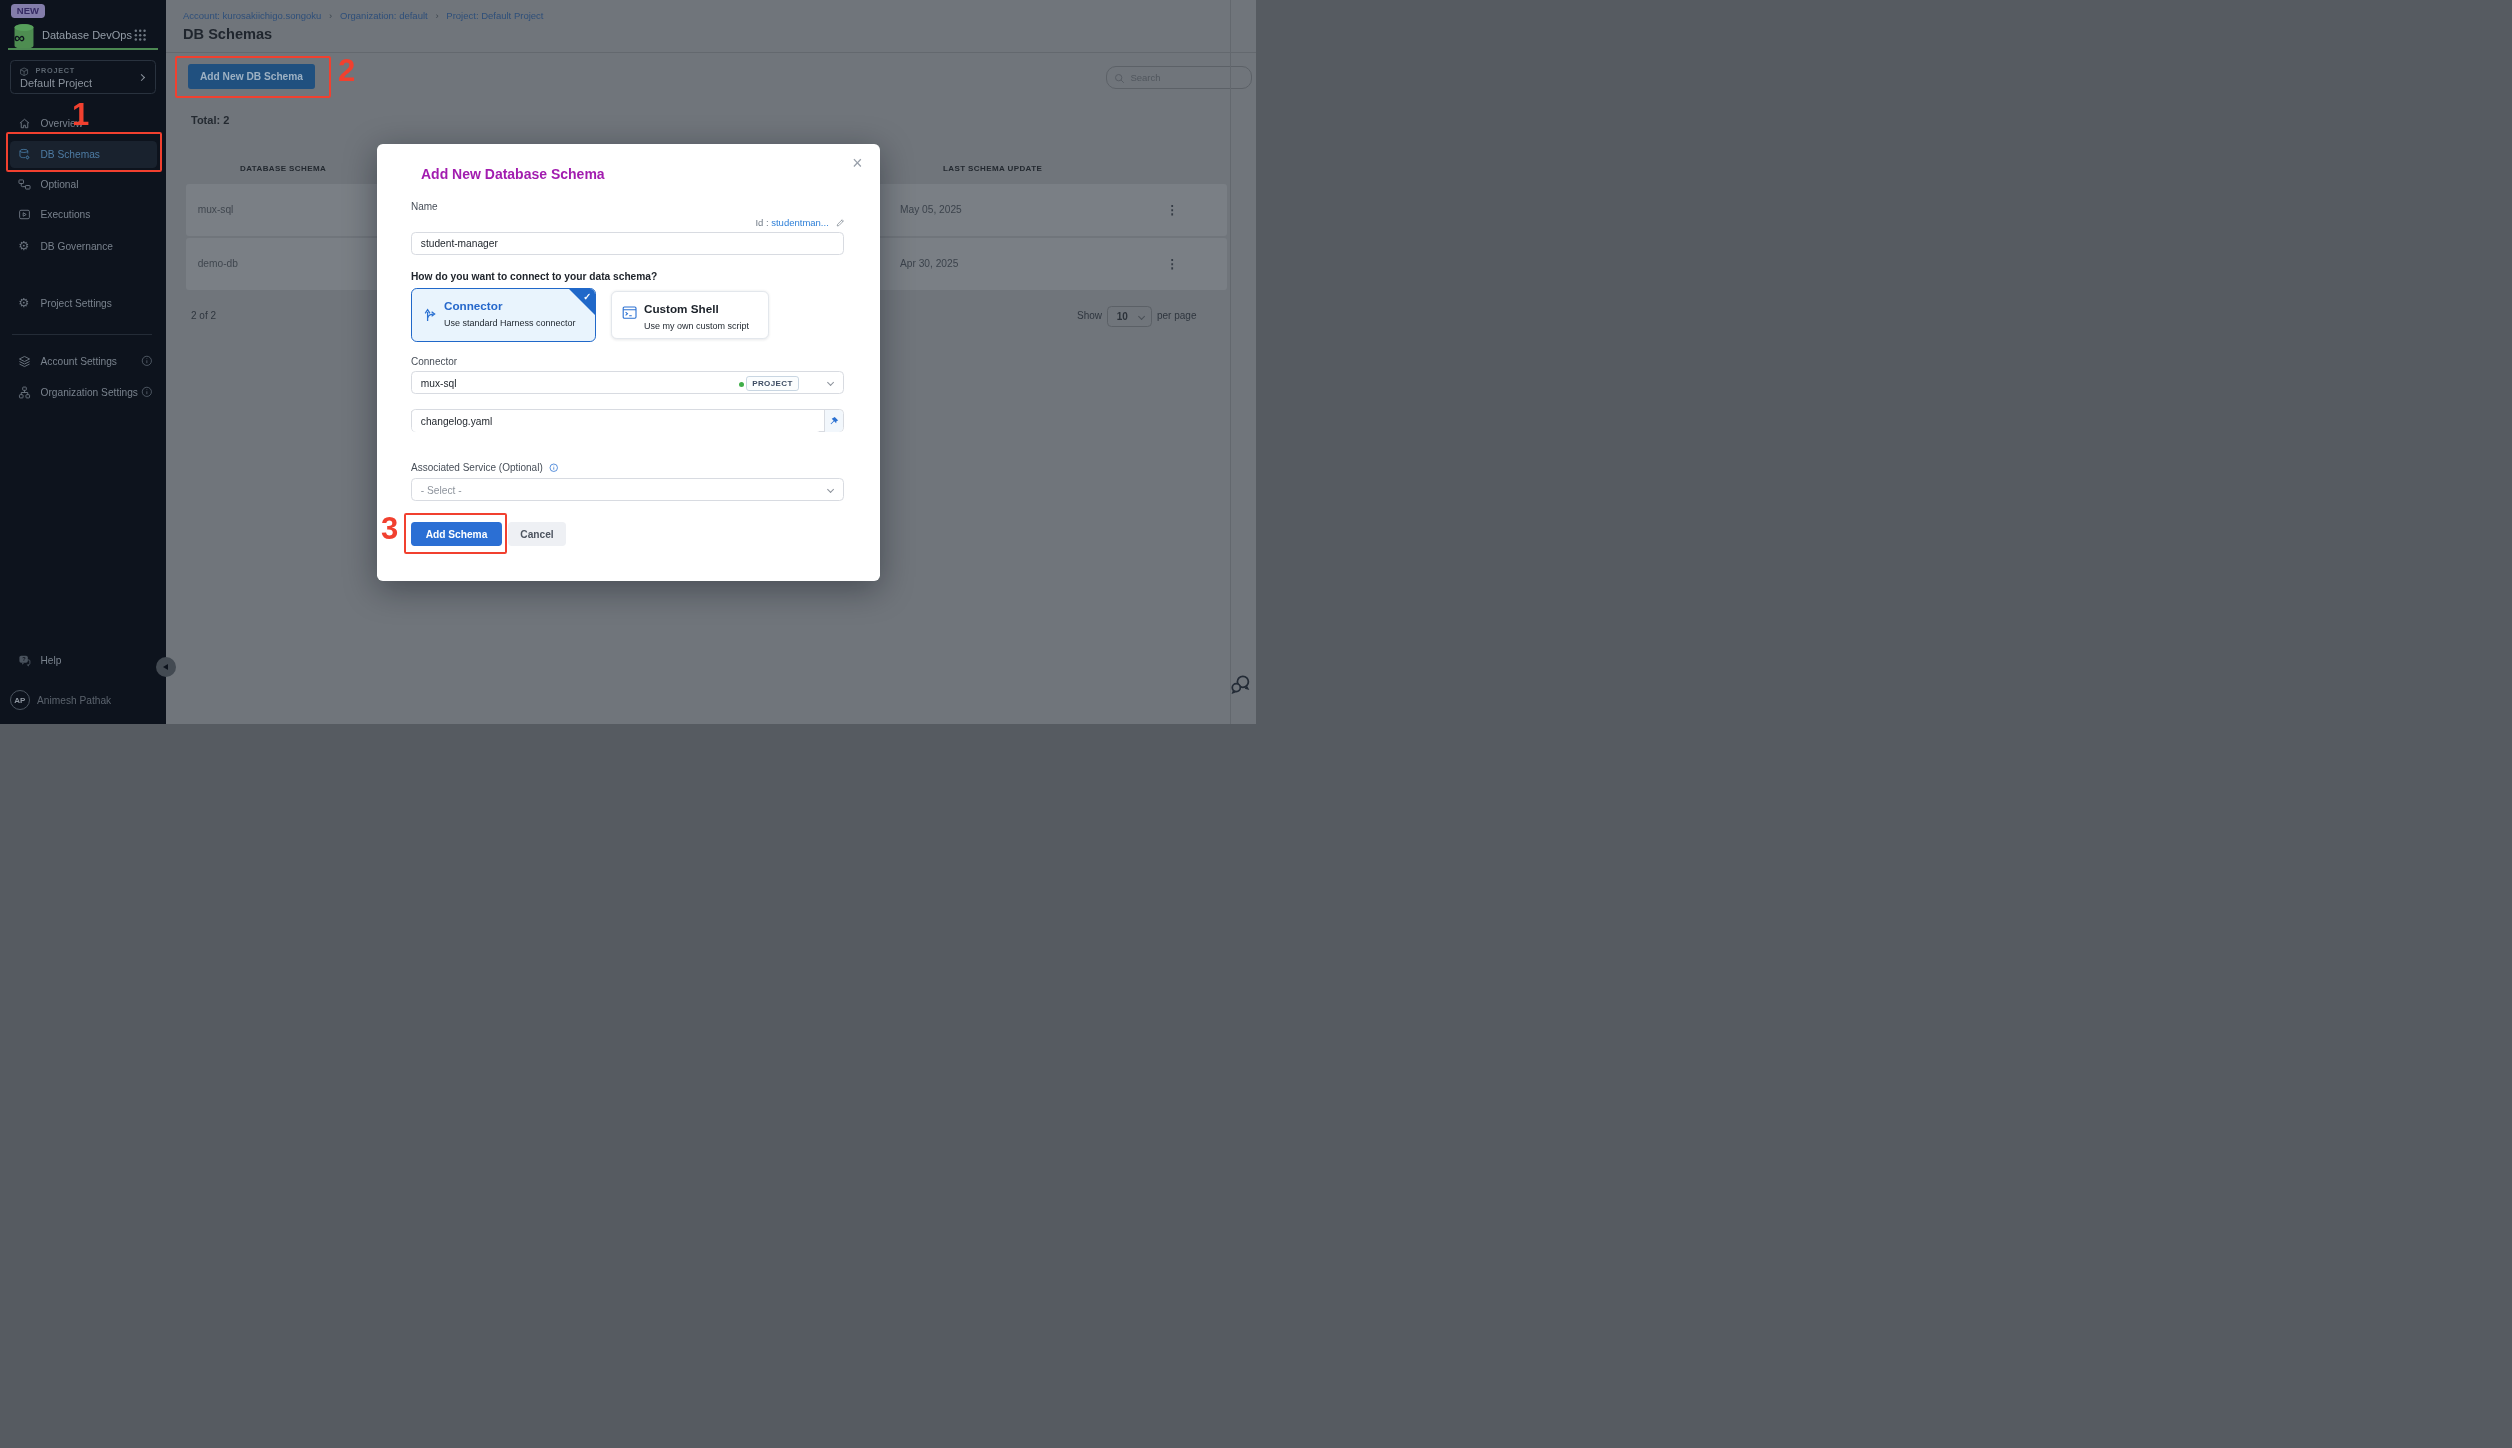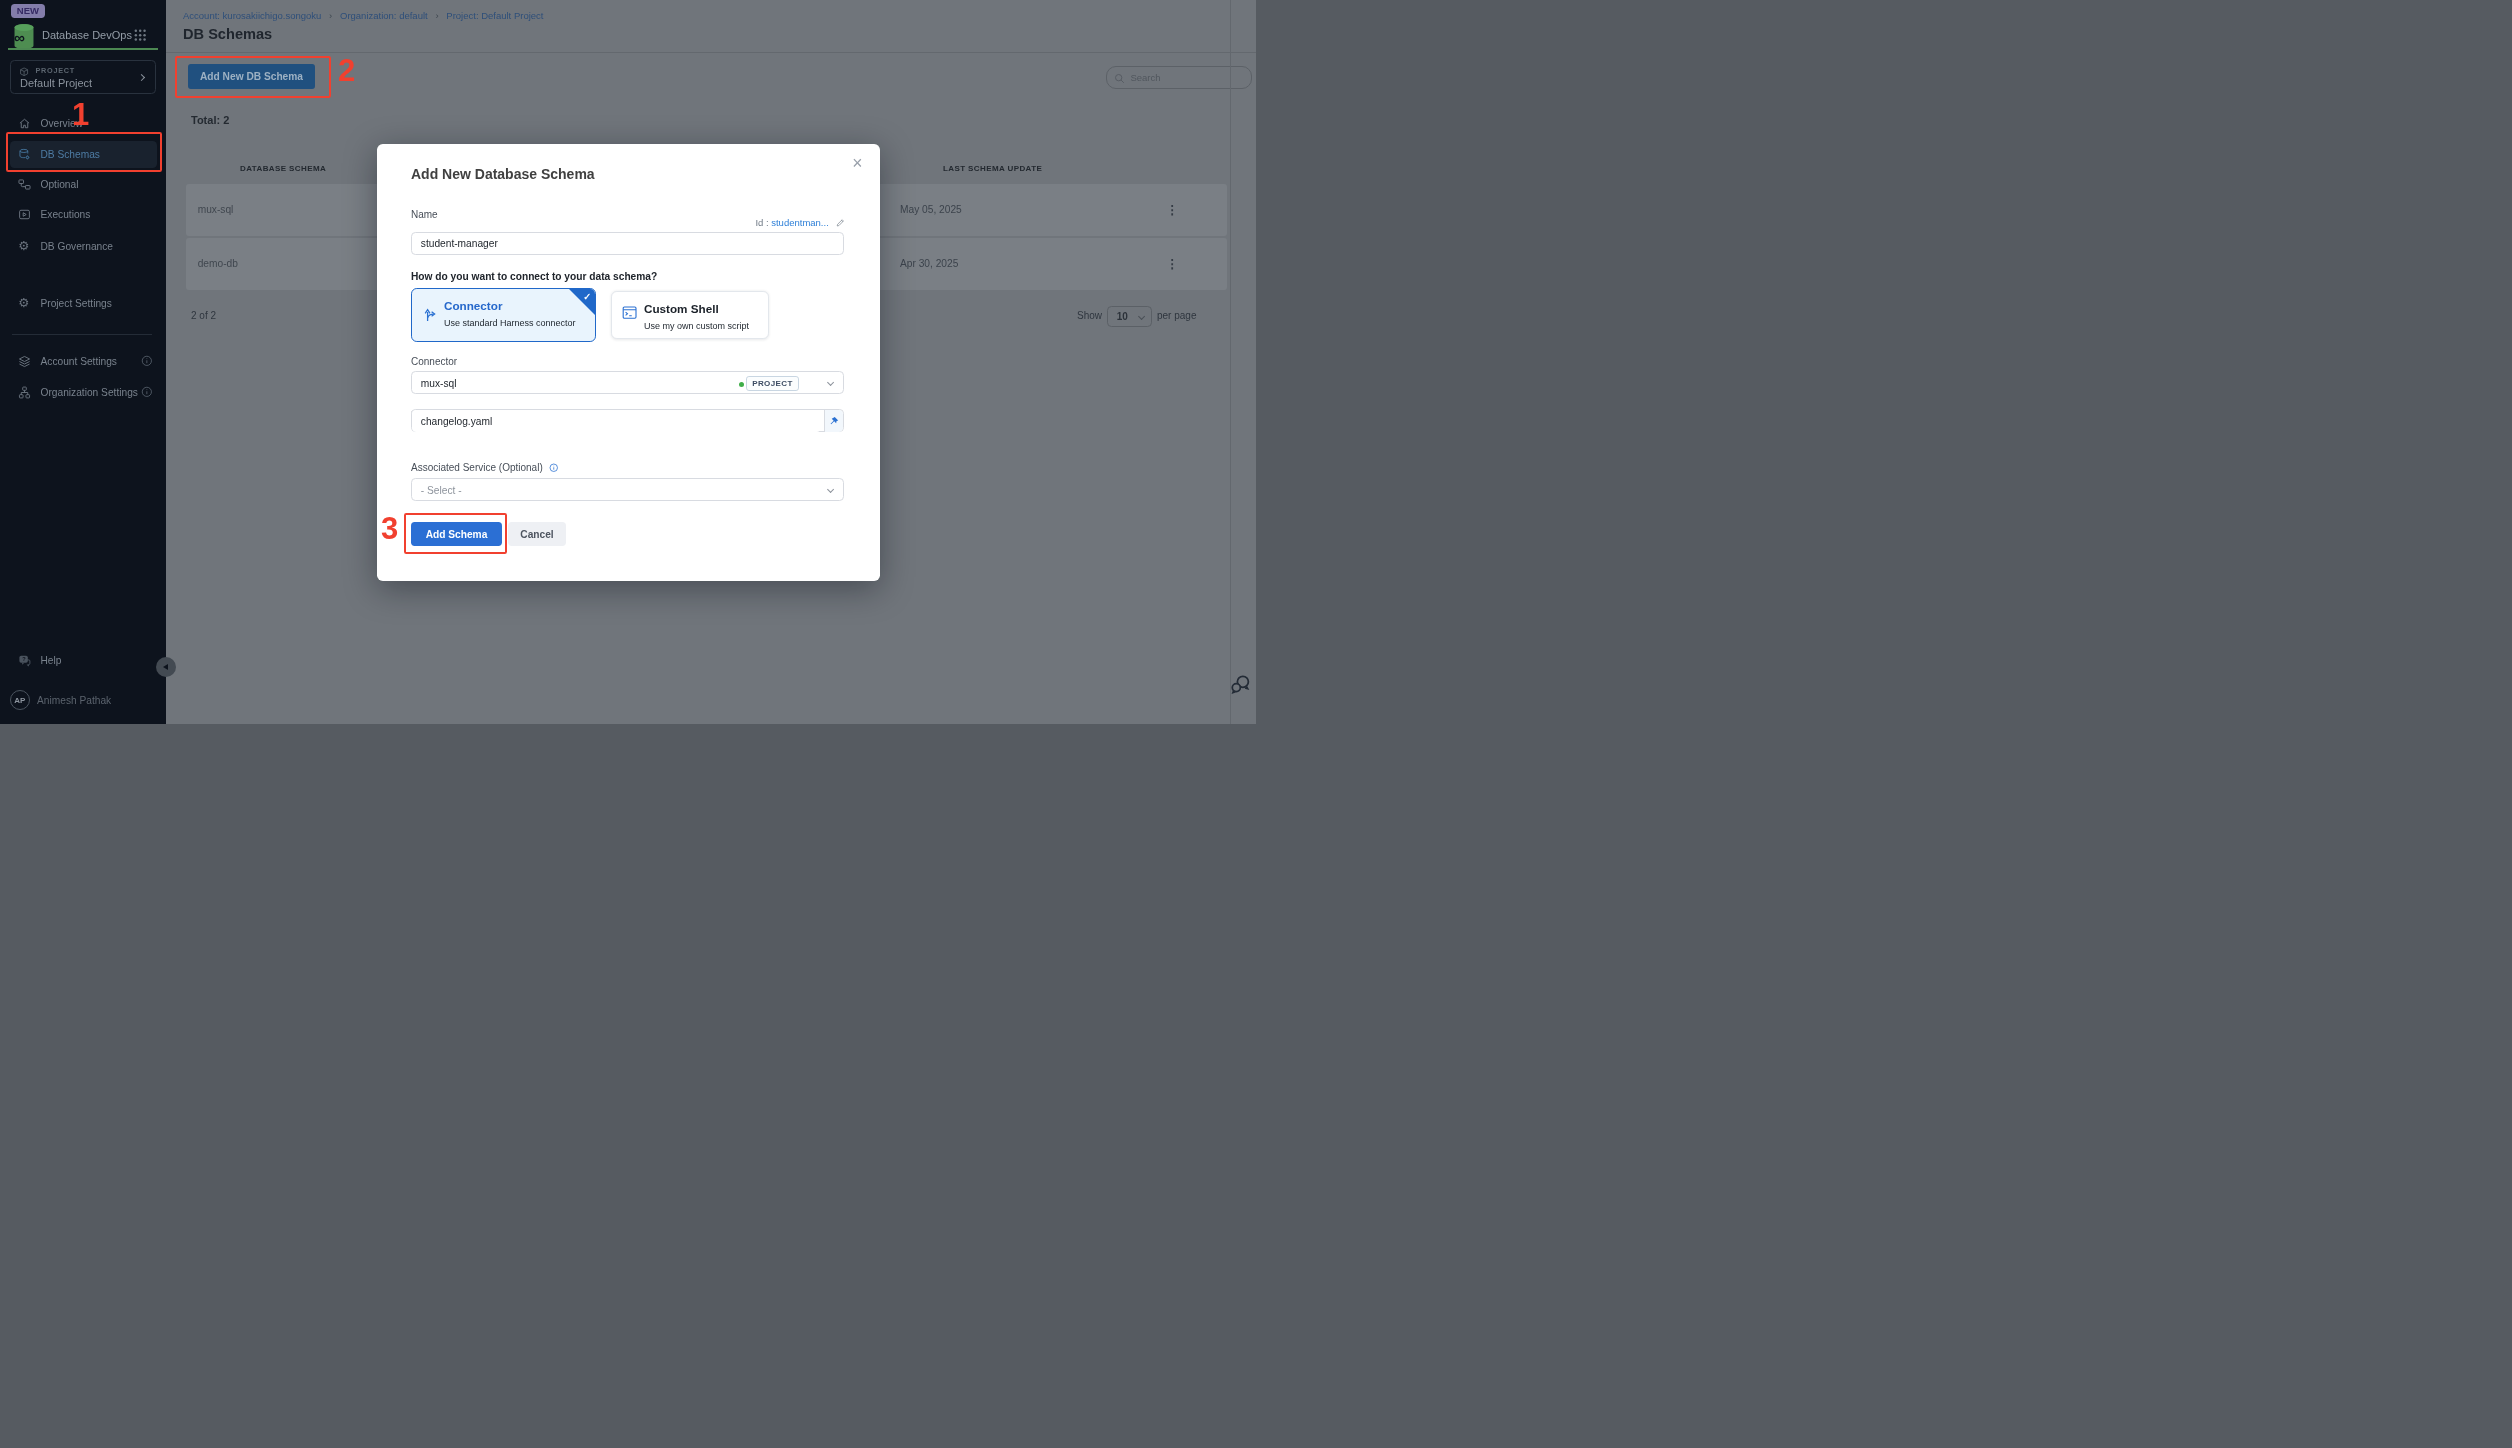--- a/index.html
+++ b/index.html
@@ -52,21 +52,21 @@
   .pag-show { position:absolute; left:911px; top:310px; font-size:10px; color:#2f363f; }
   .pag-select { position:absolute; left:941px; top:306px; width:45px; height:21px; border:0.7px solid #5b6066; border-radius:4.4px; }
   .pag-select .v { position:absolute; left:8.8px; top:4.4px; font-size:10px; font-weight:bold; color:#2c323a; }
   .pag-per { position:absolute; left:991px; top:310px; font-size:10px; color:#2f363f; }
   .vline { position:absolute; left:1064px; top:0; bottom:0; width:0.7px; background:#63686e; }
   .chev { display:inline-block; width:5.1px; height:5.1px; border-right:1.2px solid; border-bottom:1.2px solid; transform:rotate(45deg); }
 
   
   .modal { position:absolute; left:377px; top:144px; width:503px; height:437px; background:#ffffff; border-radius:5.8px; box-shadow:0 7.3px 33px rgba(10,15,25,.4); z-index:20; }
   .m-close { position:absolute; right:17.5px; top:8.8px; font-size:17.5px; color:#99a0aa; cursor:default; }
-  .m-title { position:absolute; left:34px; top:22px; font-size:14px; font-weight:bold; color:#404040; }
+  .m-title { position:absolute; left:44px; top:22px; font-size:14px; font-weight:bold; color:#a21caf; }
   .m-label { position:absolute; left:34px; font-size:10px; color:#474e58; }
   .id-group { position:absolute; right:34px; top:73px; font-size:9.5px; }
   .id-prefix { color:#707a86; }
   .id-link { color:#2f80d8; }
   .m-input { position:absolute; left:34px; width:433px; height:23.4px; border:0.7px solid #d8dbe1; border-radius:4.4px; font-size:10.2px; color:#23282f; padding:0 8.8px; font-family:"Liberation Sans",sans-serif; outline:none; }
   .m-q { position:absolute; left:34px; top:127px; font-size:10.2px; font-weight:bold; color:#20252c; }
   .card { position:absolute; border-radius:5.8px; overflow:hidden; }
   .card1 { left:34px; top:144px; width:185px; height:54px; border:1.5px solid #2068c9; background:#e9f4fd; }
   .card2 { left:234px; top:147px; width:158px; height:48px; border:0.7px solid #e3e7ec; background:#fff; box-shadow:0 0.7px 2.9px rgba(20,30,40,.10); }
   .corner { position:absolute; top:0; right:0; width:0; height:0; border-top:26px solid #2068c9; border-left:26px solid transparent; }
@@ -294,21 +294,21 @@
           <circle cx="10" cy="20" r="5.5" fill="#70757b"></circle>
           <path d="M6.5 24l-1 2.8 3.2-1.2" fill="#70757b"></path>
         </svg>
     </div>
   </div>
 
   <div class="modal">
     <div class="m-close">×</div>
     <div class="m-title">Add New Database Schema</div>
 
-    <div class="m-label" style="top:57px;margin-top:8px;">Name</div>
+    <div class="m-label" style="top:57px;">Name</div>
     <div class="id-group">
       <span class="id-prefix">Id :</span>
       <span class="id-link">studentman...</span>
       <svg style="display:inline-block;vertical-align:-1.5px;margin-left:4.4px;" width="10.2" height="10.2" viewBox="0 0 16 16" fill="none" stroke="#848c96" stroke-width="1.2">
           <path d="M2.5 11.5l7.2-7.2 2 2-7.2 7.2-2.6.6z"></path>
           <path d="M8.6 5.4l2 2"></path>
         </svg>
     </div>
     <input class="m-input" style="top: 88px;" value="student-manager">
 

